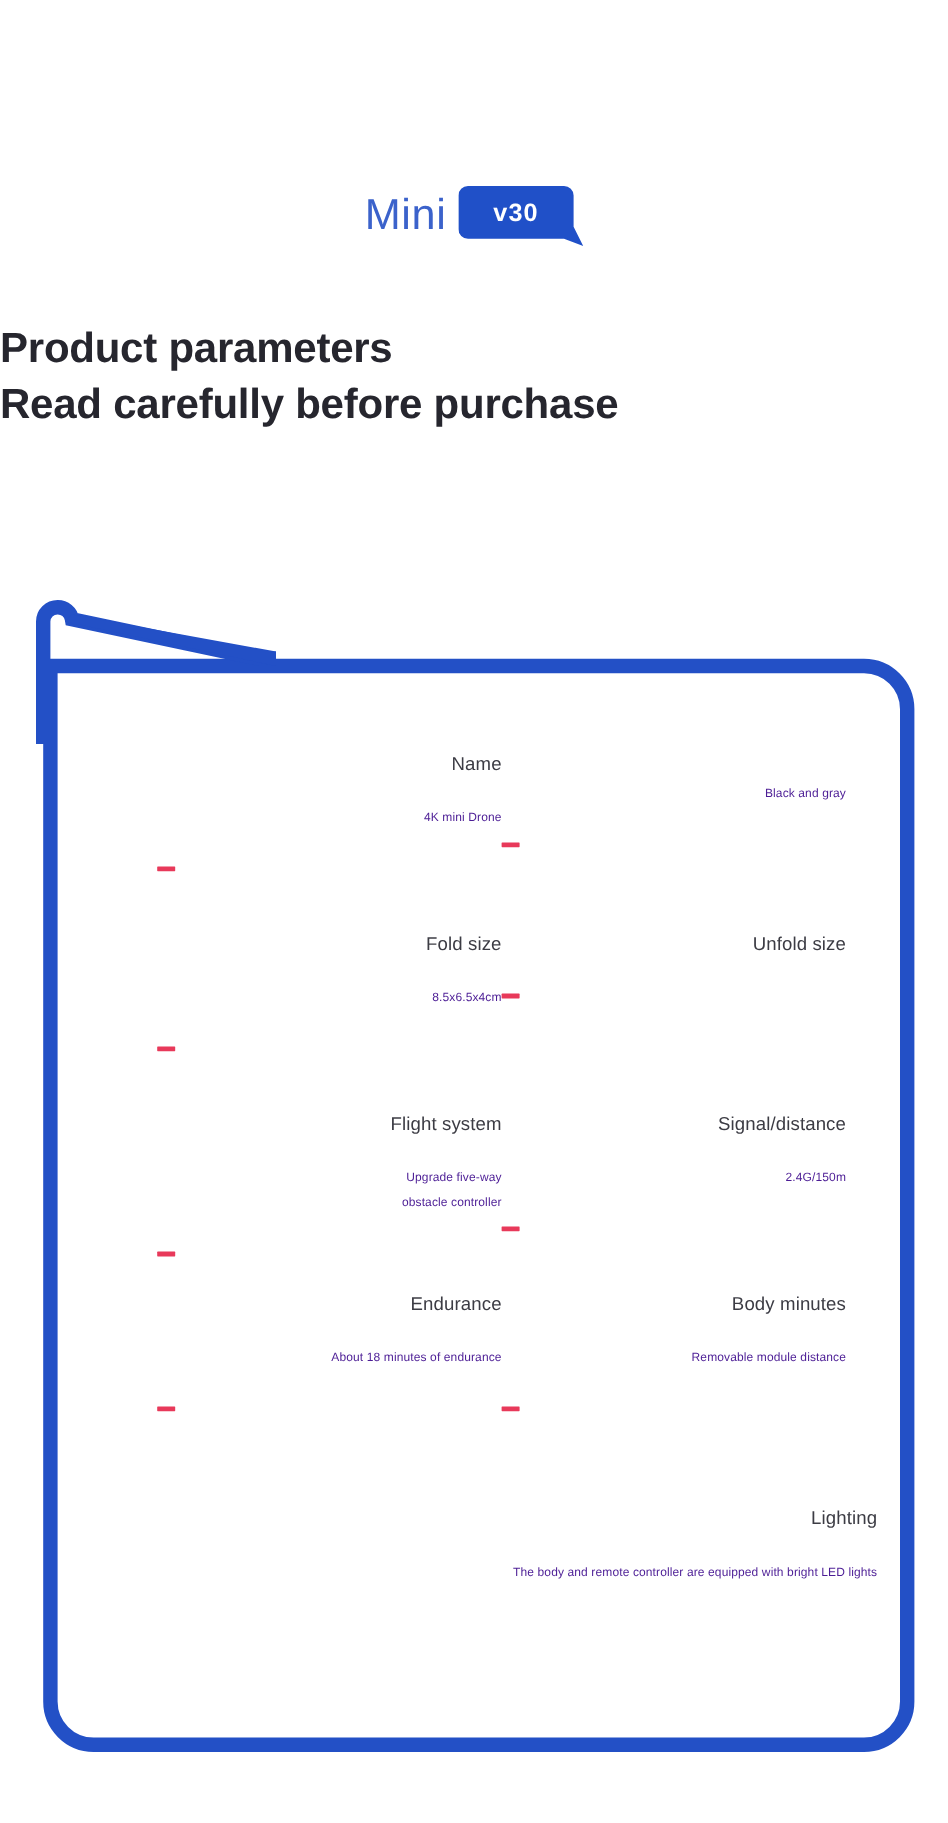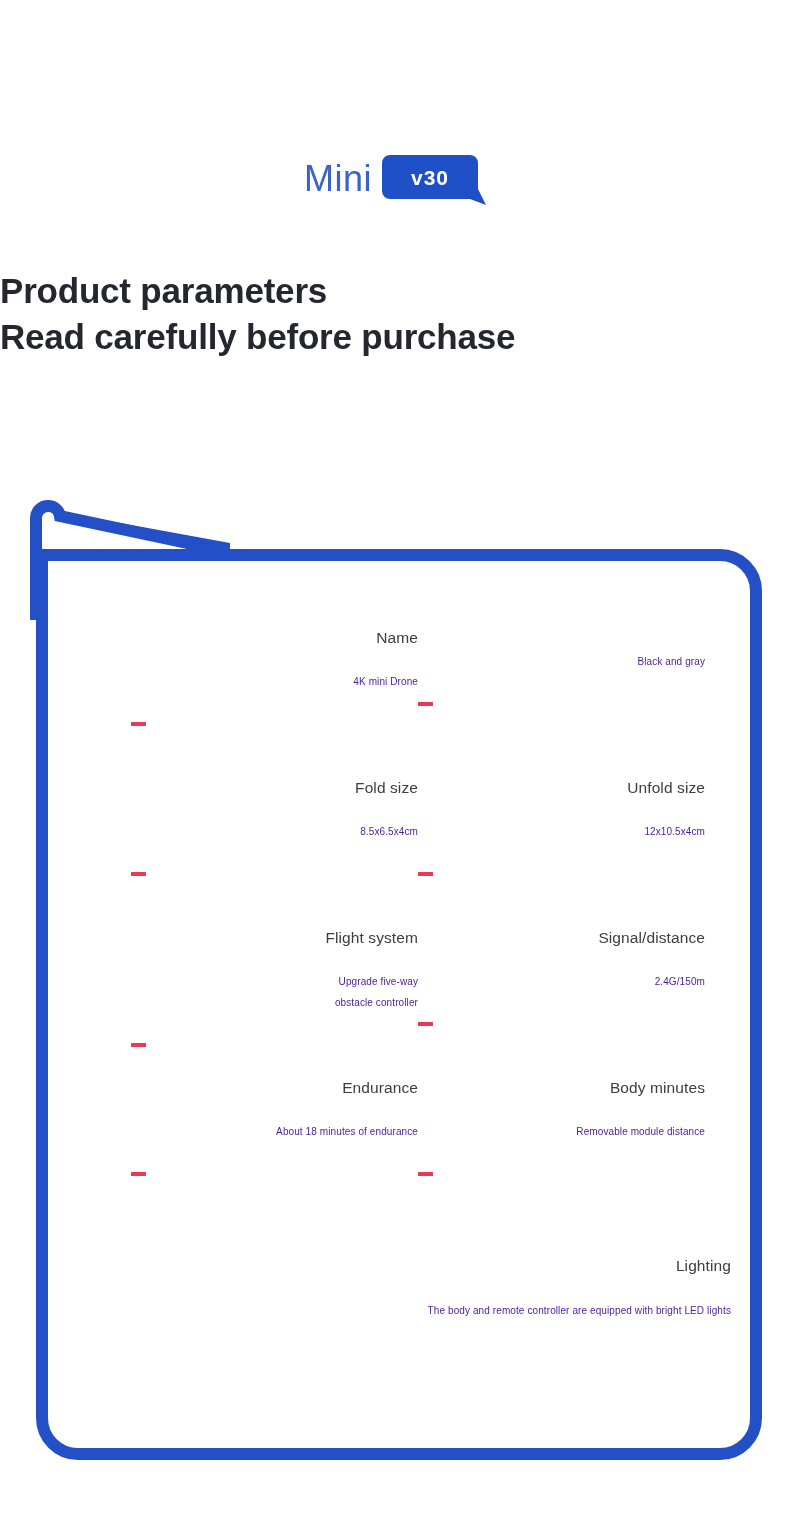--- a/index.html
+++ b/index.html
@@ -213,21 +213,20 @@
       <div class="row-gap-0"></div>
 
       <div class="spec-row">
         <div class="spec-cell">
           <div class="spec-label">Fold size</div>
           <div class="spec-value">8.5x6.5x4cm</div>
           <div class="spec-dash"></div>
         </div>
         <div class="spec-cell">
           <div class="spec-label">Unfold size</div>
-          <div class="spec-value">12x10.5x4cm</div>
           <div class="spec-dash"></div>
         </div>
       </div>
       <div class="row-gap-1"></div>
 
       <div class="spec-row">
         <div class="spec-cell">
           <div class="spec-label">Flight system</div>
           <div class="spec-value">Upgrade five-way
 obstacle controller</div>

